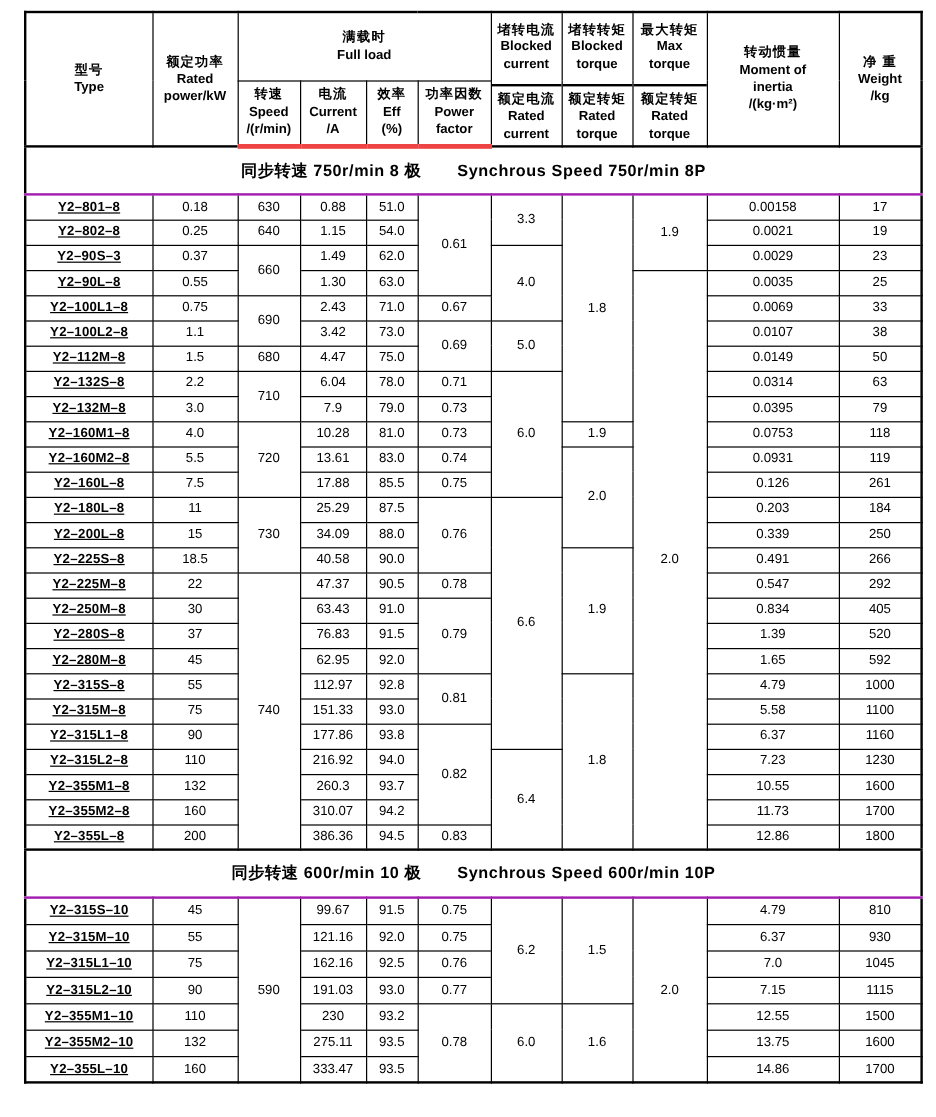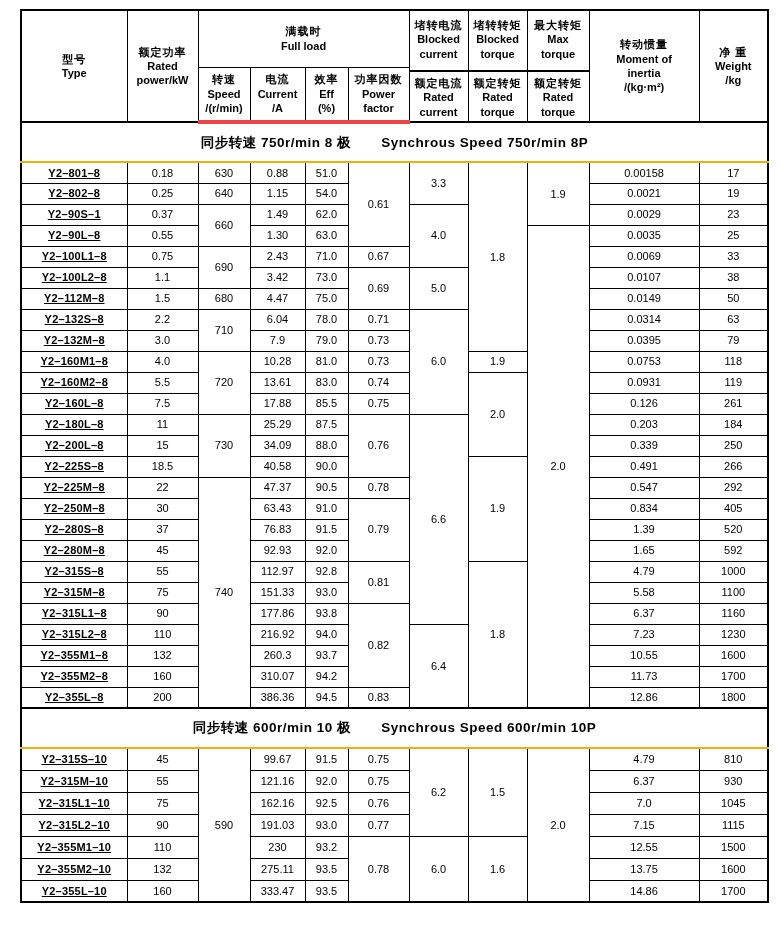--- a/index.html
+++ b/index.html
@@ -21,21 +21,21 @@
   tr.h2 th { border-bottom:4px solid #ef4444; }
   thead .zh { letter-spacing:1px; }
   
   .ratio-wrap { display:flex; flex-direction:column; height:110px; }
   .ratio-top { height:59px; display:flex; flex-direction:column; justify-content:flex-end; padding-bottom:9px; }
   .frac-bar { border-top:2px solid #000; width:100%; height:0; }
   .ratio-bot { flex:1; display:flex; flex-direction:column; justify-content:flex-start; padding-top:4px; }
   
   tr.band td {
     height:40px; font-weight:bold; font-size:13.5px;
-    border-top:2px solid #000; border-bottom:2px solid #eab308;
+    border-top:2px solid #000; border-bottom:2px solid #a21caf;
     letter-spacing:0.5px;
   }
   tr.band .band-zh { margin-right:30px; }
   
   tr.data-row td { font-size:11px; line-height:1.1; }
   tr.sec0 { height:21px; }
   tr.sec1 { height:22px; }
   td.type { font-weight:bold; letter-spacing:0.2px;text-decoration:underline; }
 </style>
 </head>
@@ -171,21 +171,21 @@
         <tr class="data-row sec0">
           <td class="type">Y2–802–8</td>
           <td>0.25</td>
           <td rowspan="1">640</td>
           <td>1.15</td>
           <td>54.0</td>
           <td>0.0021</td>
           <td>19</td>
         </tr>
         <tr class="data-row sec0">
-          <td class="type">Y2–90S–1</td>
+          <td class="type">Y2–90S–3</td>
           <td>0.37</td>
           <td rowspan="2">660</td>
           <td>1.49</td>
           <td>62.0</td>
           <td rowspan="3">4.0</td>
           <td>0.0029</td>
           <td>23</td>
         </tr>
         <tr class="data-row sec0">
           <td class="type">Y2–90L–8</td>
@@ -326,21 +326,21 @@
           <td class="type">Y2–280S–8</td>
           <td>37</td>
           <td>76.83</td>
           <td>91.5</td>
           <td>1.39</td>
           <td>520</td>
         </tr>
         <tr class="data-row sec0">
           <td class="type">Y2–280M–8</td>
           <td>45</td>
-          <td>92.93</td>
+          <td>62.95</td>
           <td>92.0</td>
           <td>1.65</td>
           <td>592</td>
         </tr>
         <tr class="data-row sec0">
           <td class="type">Y2–315S–8</td>
           <td>55</td>
           <td>112.97</td>
           <td>92.8</td>
           <td rowspan="2">0.81</td>

